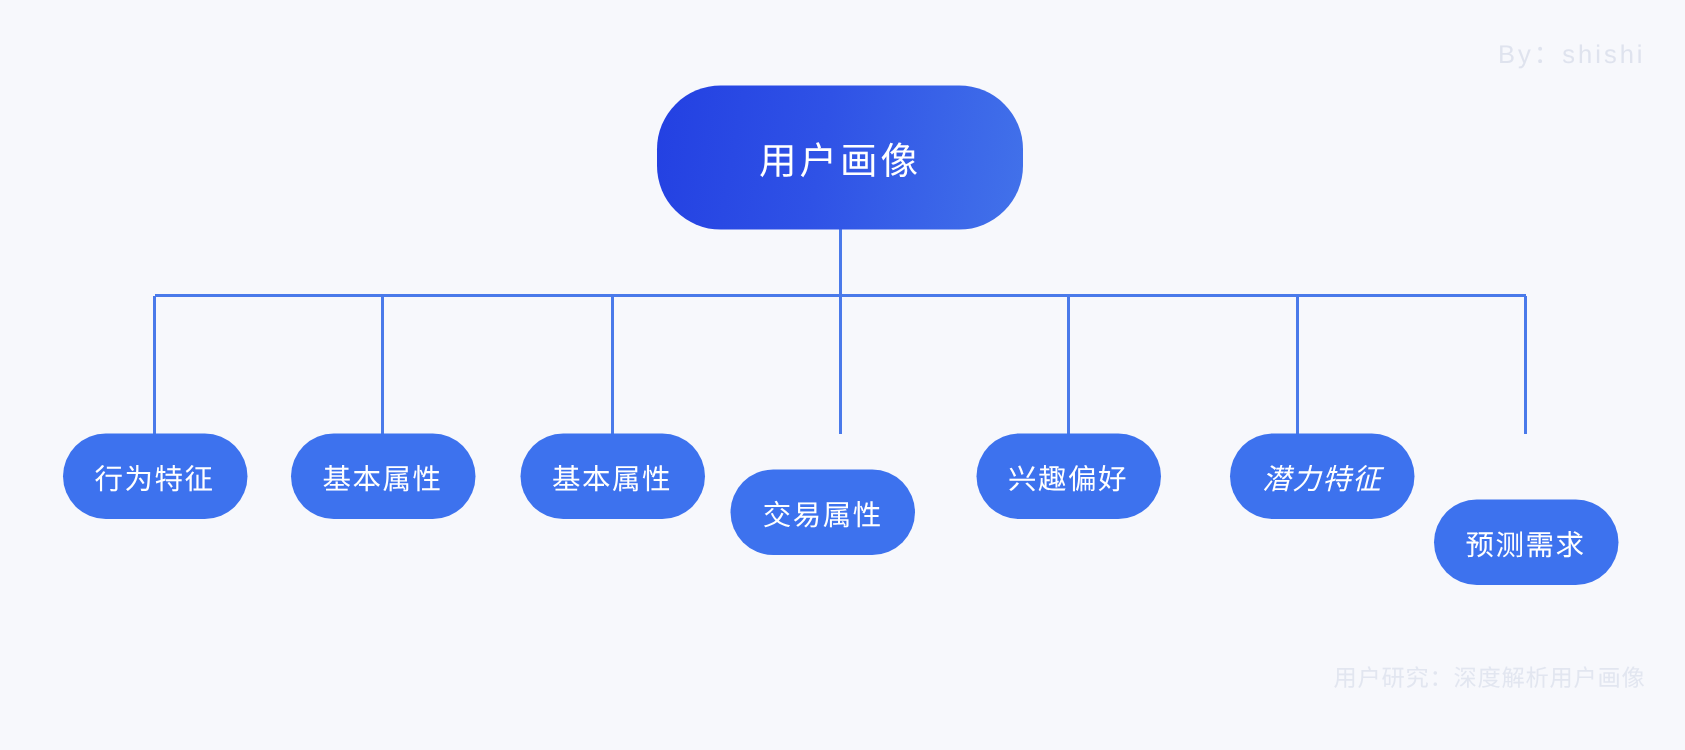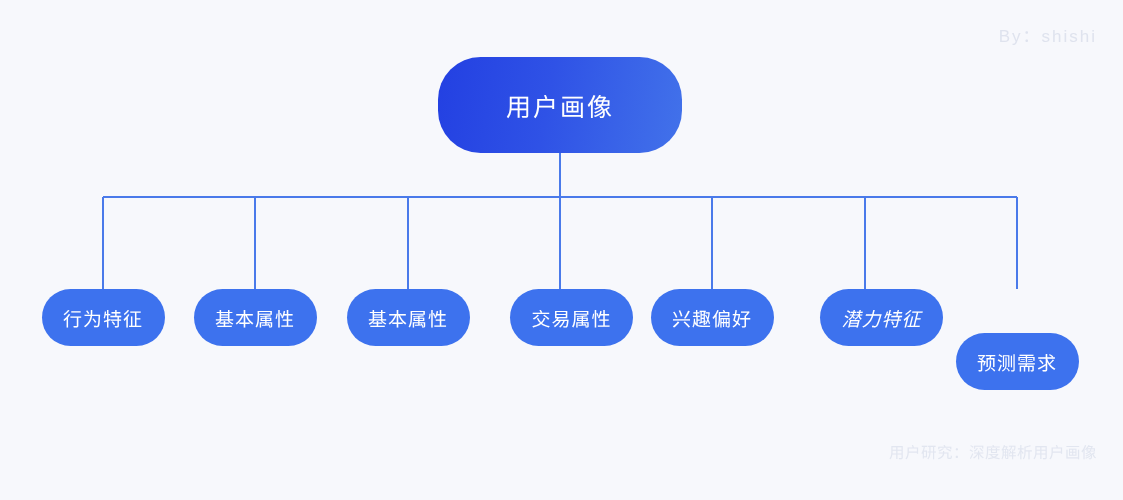--- a/index.html
+++ b/index.html
@@ -116,21 +116,21 @@
   <div id="children-layer">
       <div class="node child-node" style="left: 41.5px;">
         <span>行为特征</span>
       </div>
       <div class="node child-node" style="left: 193.5px;">
         <span>基本属性</span>
       </div>
       <div class="node child-node" style="left: 346.5px;">
         <span>基本属性</span>
       </div>
-      <div class="node child-node" style="left: 510px;">
+      <div class="node child-node" style="left: 487px; margin-top: 24px;">
         <span>交易属性</span>
       </div>
       <div class="node child-node" style="left: 650.5px;">
         <span>兴趣偏好</span>
       </div>
       <div class="node child-node" style="left: 820px; font-style: italic;">
         <span>潜力特征</span>
       </div>
       <div class="node child-node" style="left: 955.5px; margin-top: 44px;">
         <span>预测需求</span>

